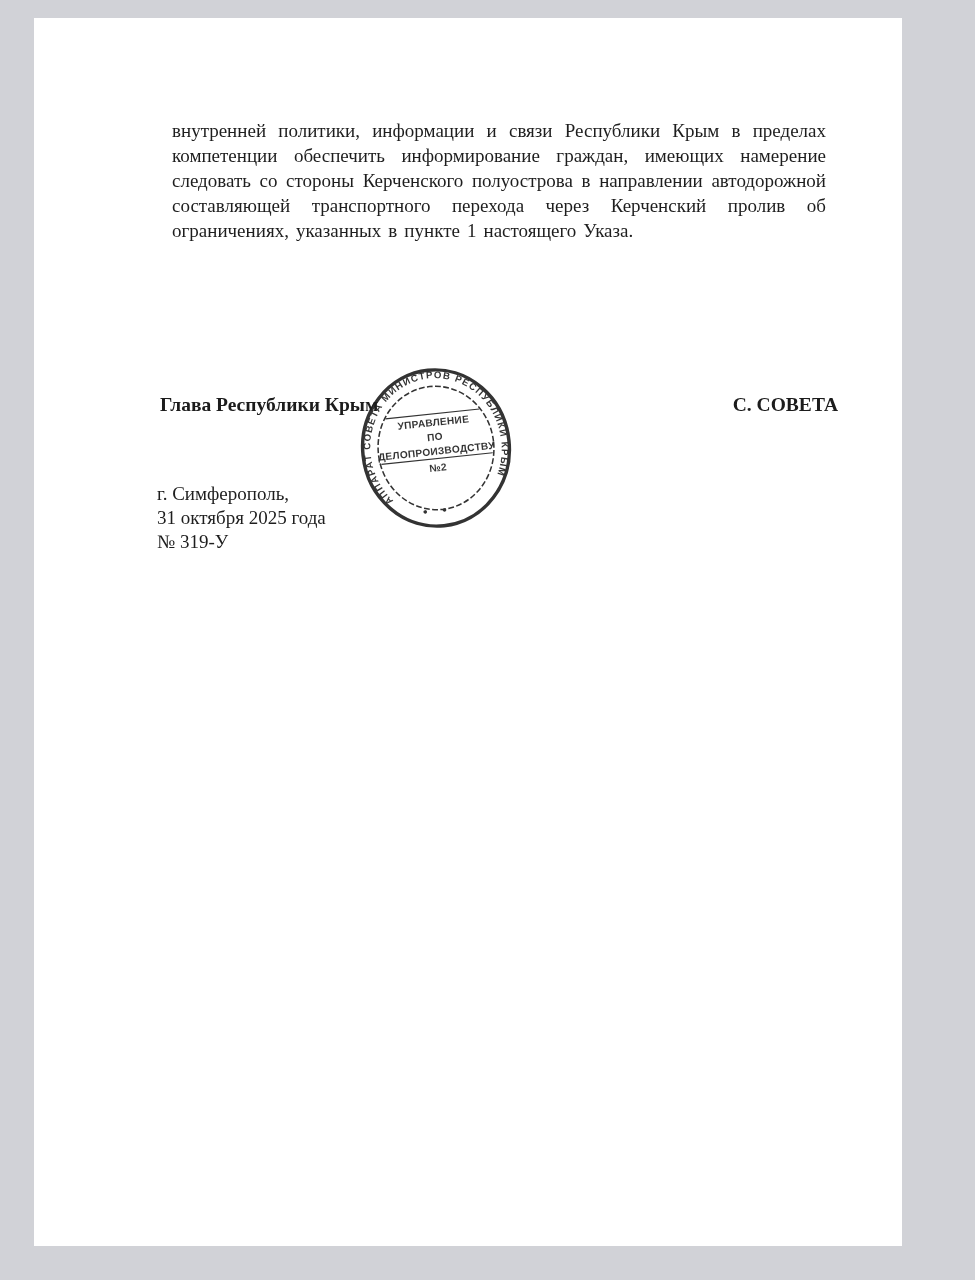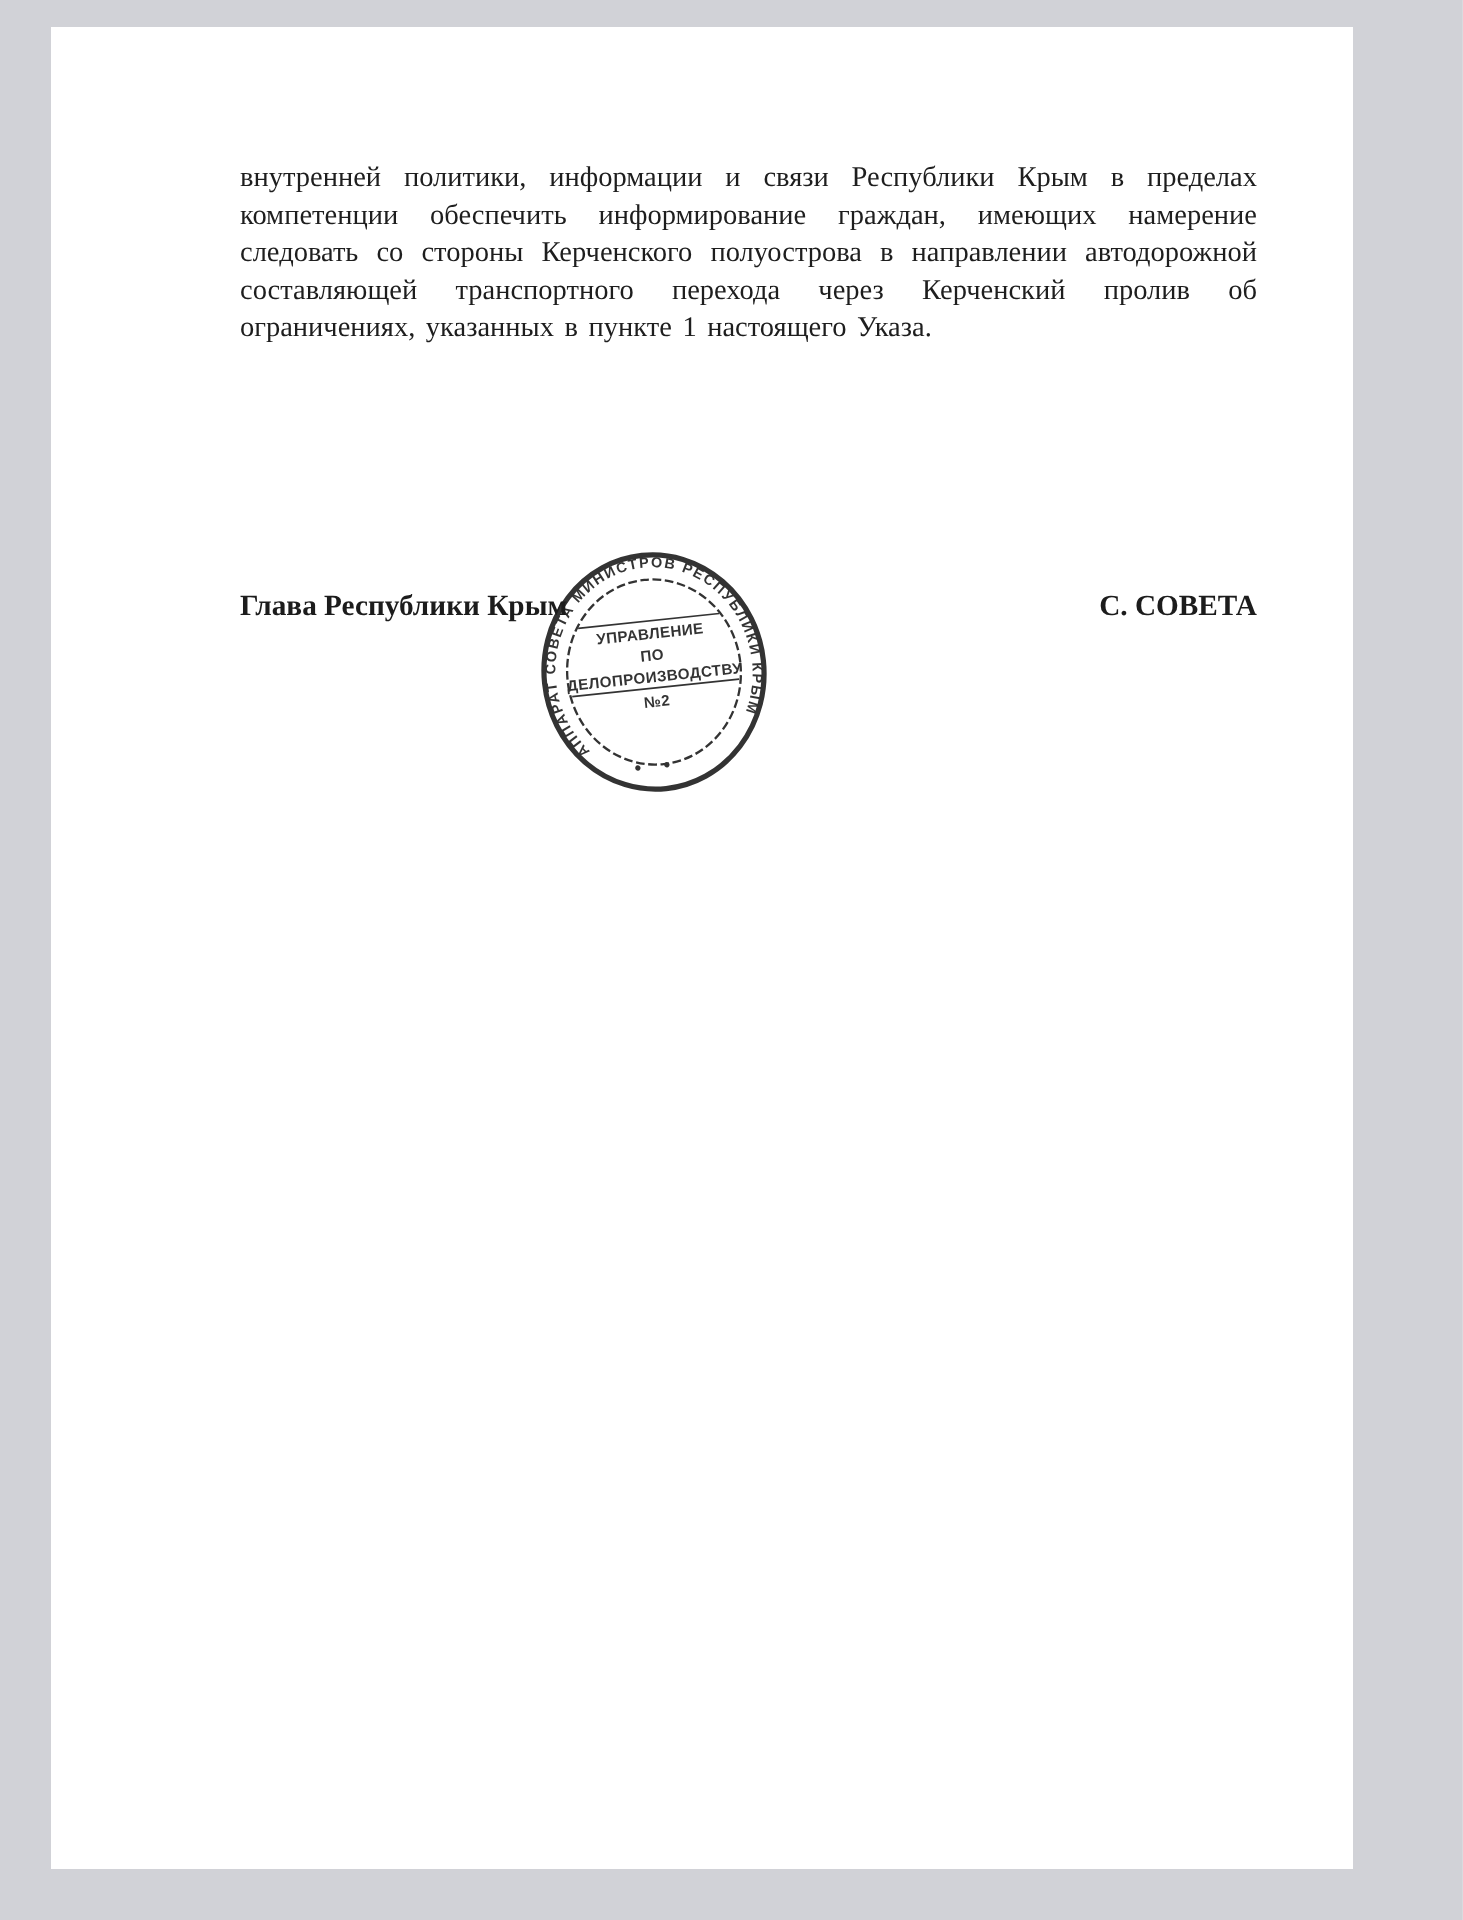--- a/index.html
+++ b/index.html
@@ -29,21 +29,21 @@
     position: absolute;
     left: 126px;
     top: 88px;
     width: 678px;
     font-size: 19px;
     line-height: 25px;
     color: #1e1e1e;
     text-align: justify;
     word-spacing: 0.12em;
   }
-  .para { margin: 0; }
+  .para { margin: 12px; }
   .para.indent { text-indent: 52px; }
   .sig-row {
     position: absolute;
     left: 126px;
     top: 376px;
     width: 678px;
     display: flex;
     justify-content: space-between;
     font-size: 19.5px;
     font-weight: bold;
@@ -103,20 +103,25 @@
 
     <div class="body-text">
       <p class="para">внутренней политики, информации и связи Республики Крым в пределах компетенции обеспечить информирование граждан, имеющих намерение следовать со стороны Керченского полуострова в направлении автодорожной составляющей транспортного перехода через Керченский пролив об ограничениях, указанных в пункте 1 настоящего Указа.</p>
     </div>
 
     <div class="sig-row">
       <span>Глава Республики Крым</span>
       <span>С. СОВЕТА</span>
     </div>
 
+    <div class="issued">
+      <div>г. Симферополь,</div>
+      <div>31 октября 2025 года</div>
+      <div>№ 319-У</div>
+    </div>
 
     <svg class="stamp" viewBox="0 0 170 178" xmlns="http://www.w3.org/2000/svg">
       <g transform="rotate(-6 85 89)">
         <ellipse class="ring-outer" cx="85" cy="89" rx="76" ry="81"></ellipse>
         <ellipse class="ring-inner" cx="85" cy="89" rx="60" ry="64"></ellipse>
         <path id="ringPath" fill="none" d="M 36.9 140.3 A 68 72.5 0 0 1 85 16.5 A 68 72.5 0 0 1 133.1 140.3"></path>
         <text class="ring-text">
           <textPath href="#ringPath" startOffset="2">АППАРАТ СОВЕТА МИНИСТРОВ РЕСПУБЛИКИ КРЫМ</textPath>
         </text>
         <line class="chord" x1="36" y1="53.5" x2="134" y2="53.5"></line>

